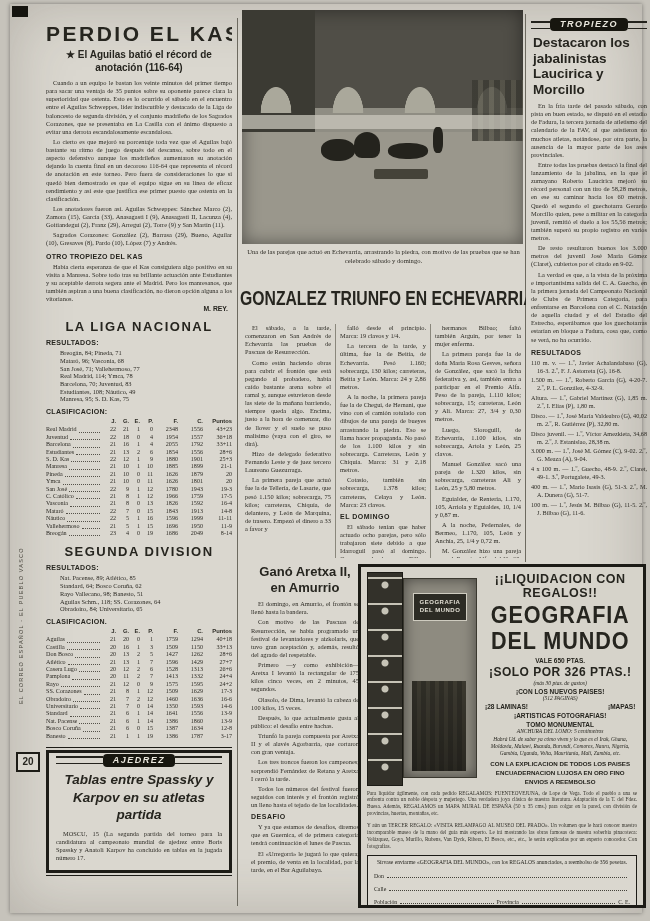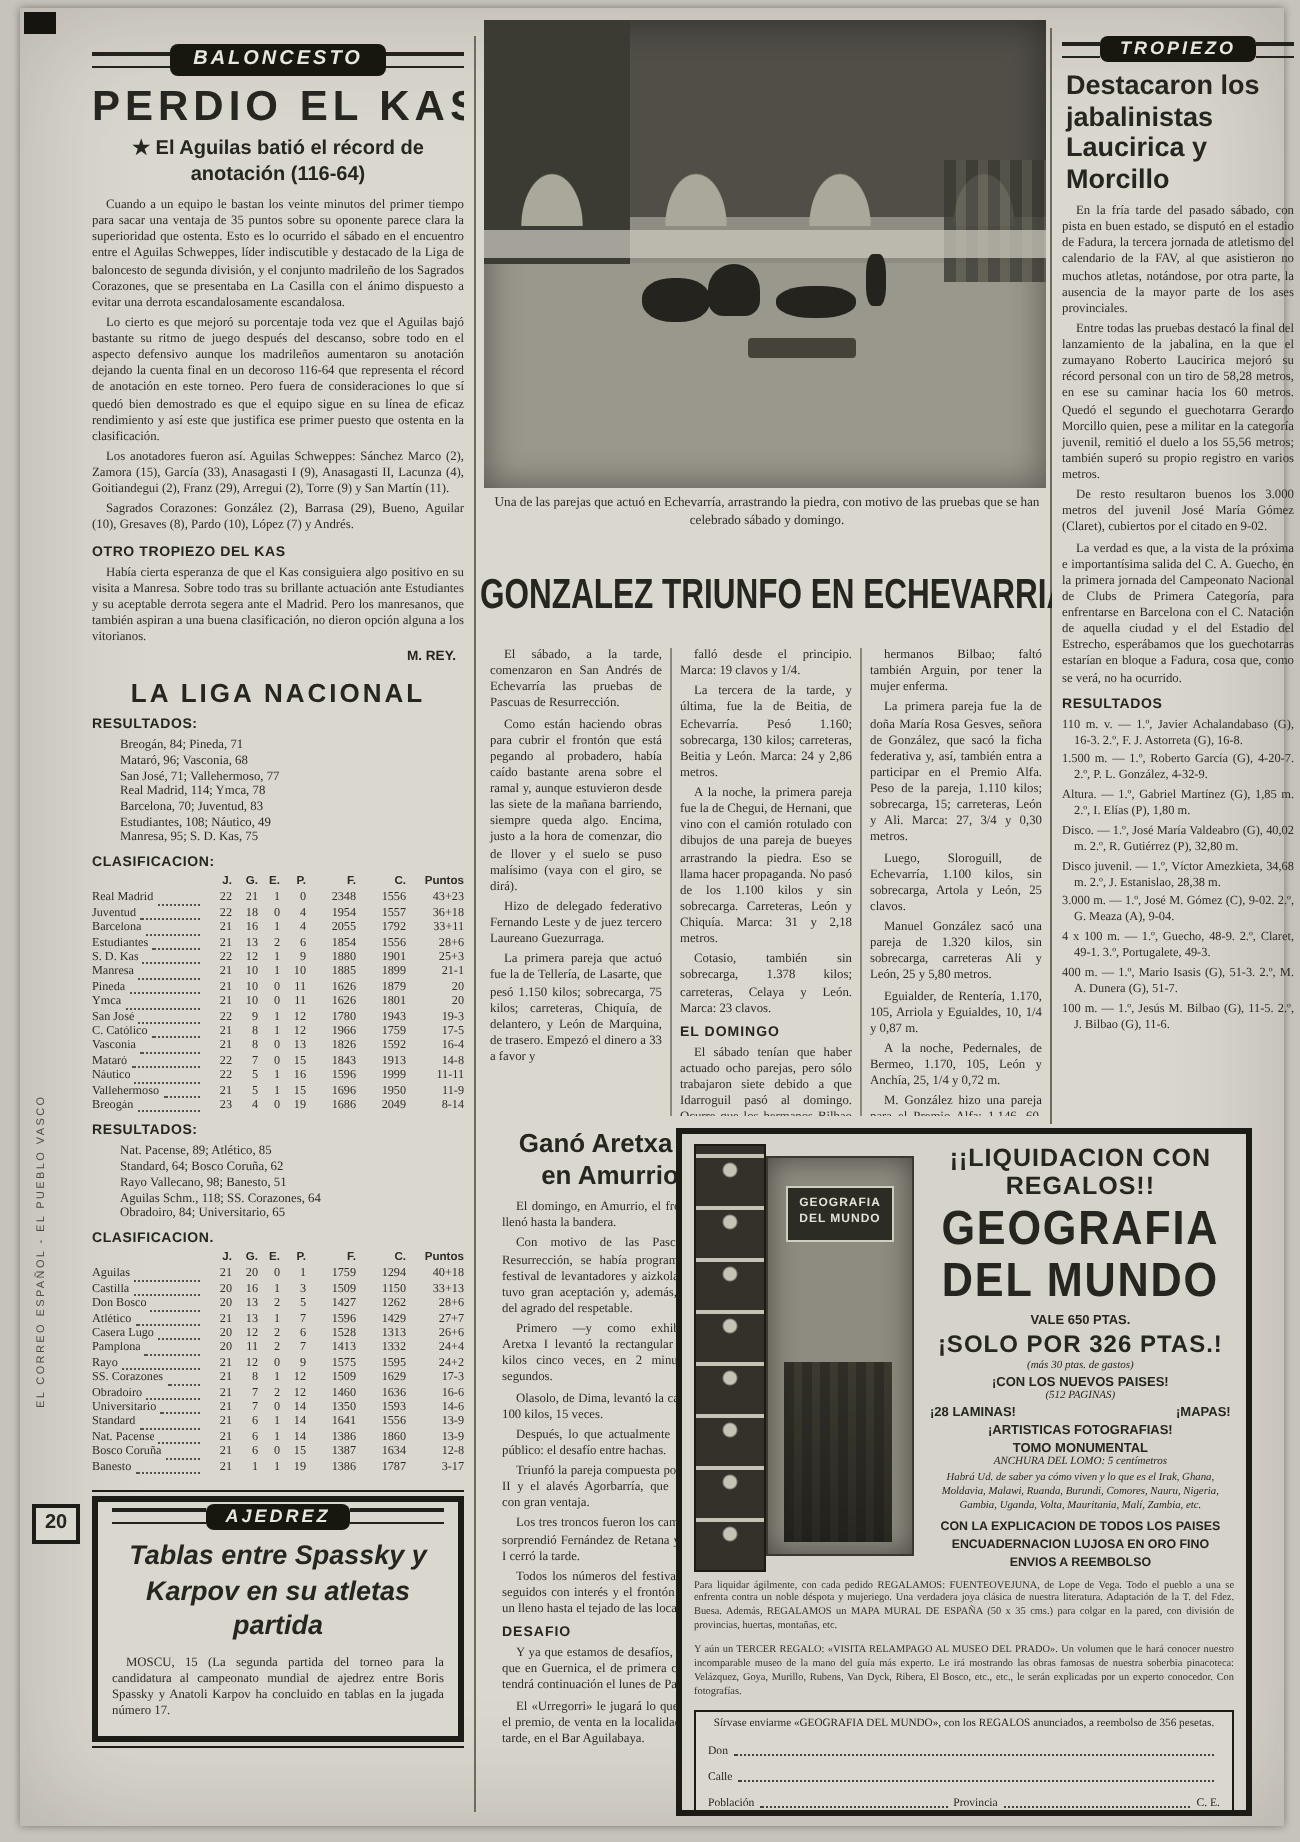--- a/index.html
+++ b/index.html
@@ -74,21 +74,21 @@
 
   .center-cols{position:absolute;left:231px;top:320px;width:284px;height:234px;display:flex;overflow:hidden;}
   .ccol{width:33.33%;padding:0 4px;overflow:hidden;}
   .ccol + .ccol{border-left:1px solid #8a877c;}
   .subhead-sm{font:bold 7px "Liberation Sans",sans-serif;margin:4px 0 3px 0;letter-spacing:.5px;}
 
   .aretxa{position:absolute;left:241px;top:558px;width:108px;height:346px;overflow:hidden;padding-right:3px;}
   .aretxa-head{font:bold 13px/1.2 "Liberation Sans",sans-serif;text-align:center;margin:2px 0 5px 0;}
 
   
-  .ad{position:absolute;left:328px;top:560px;width:288px;height:344px;border:3px solid #1c1b16;
+  .ad{position:absolute;left:348px;top:560px;width:288px;height:344px;border:3px solid #1c1b16;
       background:#d6d3ca;padding:5px 6px;box-sizing:border-box;overflow:hidden;}
   .ad-top{display:flex;}
   .book{width:112px;height:212px;position:relative;flex:none;}
   .spine{position:absolute;left:0;top:0;width:34px;height:100%;background:#33312a;
          background-image:repeating-linear-gradient(0deg,transparent 0 24px,#c6c3b6 24px 26px),
            radial-gradient(circle at 17px 12px,#c6c3b6 3px,transparent 4px);
          background-size:100% 100%,34px 26px;border:1px solid #1c1b16;}
   .cover{position:absolute;left:36px;top:6px;width:72px;height:198px;background:#8e8b80;
          border:1px solid #3a382f;box-shadow:inset 0 0 14px rgba(0,0,0,.5);}
   .plaque{margin:14px 9px 0 9px;background:#2c2b24;border:1px solid #cfccc0;color:#e3e0d5;
@@ -122,25 +122,20 @@
 <body>
 
 <div class="paper">
   <div class="corner-mark"></div>
   <div class="edge-title">EL CORREO ESPAÑOL - EL PUEBLO VASCO</div>
   <div class="pagenum">20</div>
   <div class="vrule v1"></div>
   <div class="vrule v2"></div>
 
   <div class="col-left">
-    <div class="badge-row">
-      <span class="bline"></span>
-      <span class="badge">BALONCESTO</span>
-      <span class="bline"></span>
-    </div>
     <div class="h-kas">PERDIO EL KAS</div>
     <div class="sub-kas">★ El Aguilas batió el récord de anotación (116-64)</div>
 
     <div>
 
     <p class="bp">Cuando a un equipo le bastan los veinte minutos del primer tiempo para sacar una ventaja de 35 puntos sobre su oponente parece clara la superioridad que ostenta. Esto es lo ocurrido el sábado en el encuentro entre el Aguilas Schweppes, líder indiscutible y destacado de la Liga de baloncesto de segunda división, y el conjunto madrileño de los Sagrados Corazones, que se presentaba en La Casilla con el ánimo dispuesto a evitar una derrota escandalosamente escandalosa.</p>
         <p class="bp">Lo cierto es que mejoró su porcentaje toda vez que el Aguilas bajó bastante su ritmo de juego después del descanso, sobre todo en el aspecto defensivo aunque los madrileños aumentaron su anotación dejando la cuenta final en un decoroso 116-64 que representa el récord de anotación en este torneo. Pero fuera de consideraciones lo que sí quedó bien demostrado es que el equipo sigue en su línea de eficaz rendimiento y así este que justifica ese primer puesto que ostenta en la clasificación.</p>
         <p class="bp">Los anotadores fueron así. Aguilas Schweppes: Sánchez Marco (2), Zamora (15), García (33), Anasagasti I (9), Anasagasti II, Lacunza (4), Goitiandegui (2), Franz (29), Arregui (2), Torre (9) y San Martín (11).</p>
         <p class="bp">Sagrados Corazones: González (2), Barrasa (29), Bueno, Aguilar (10), Gresaves (8), Pardo (10), López (7) y Andrés.</p>
       </div>
@@ -380,20 +375,21 @@
           <span class="n">23</span>
           <span class="n">4</span>
           <span class="n">0</span>
           <span class="n">19</span>
           <span class="n">1686</span>
           <span class="n">2049</span>
           <span class="n">8-14</span>
         </div>
       </div>
 
+    <div class="midhead">SEGUNDA DIVISION</div>
     <div class="lbl">RESULTADOS:</div>
     <div>
 
     <div class="res-item">Nat. Pacense, 89; Atlético, 85</div>
         <div class="res-item">Standard, 64; Bosco Coruña, 62</div>
         <div class="res-item">Rayo Vallecano, 98; Banesto, 51</div>
         <div class="res-item">Aguilas Schm., 118; SS. Corazones, 64</div>
         <div class="res-item">Obradoiro, 84; Universitario, 65</div>
       </div>
     <div class="lbl">CLASIFICACION.</div>

